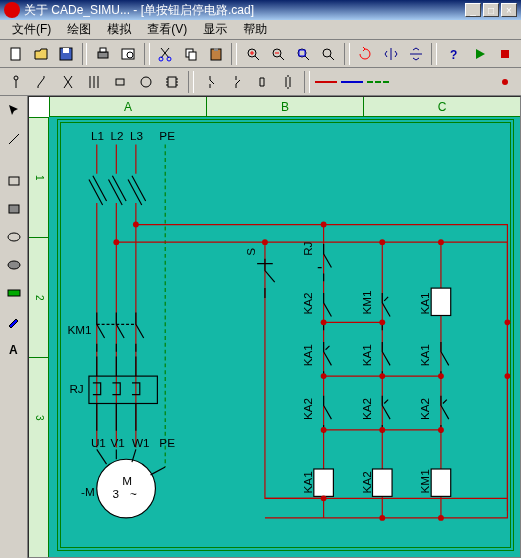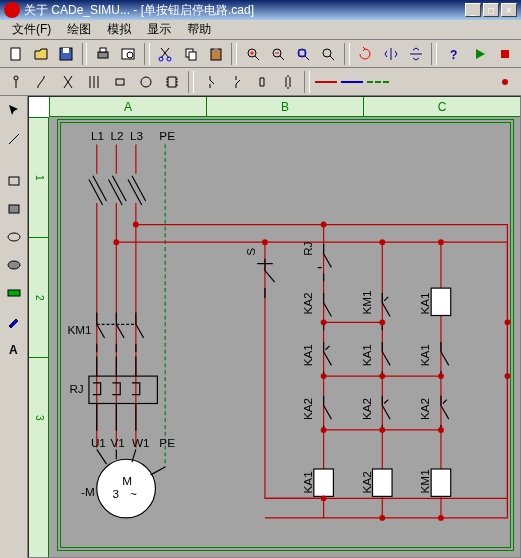--- a/index.html
+++ b/index.html
@@ -14,40 +14,41 @@
 .tbtn{width:24px;height:24px;display:flex;align-items:center;justify-content:center;border:1px solid transparent;cursor:default}
 .sep{width:6px;height:22px;border-left:1px solid #808080;border-right:1px solid #fff;margin:0 2px}
 .toolbar svg{width:16px;height:16px}
 .side{position:absolute;left:0;top:96px;width:28px;bottom:0;background:#d4d0c8;border-right:1px solid #808080;display:flex;flex-direction:column;align-items:center;padding:4px 0;gap:6px}
 .sbtn{width:22px;height:22px;display:flex;align-items:center;justify-content:center;cursor:default}
 .canvas{position:absolute;left:28px;top:96px;right:0;bottom:0;background:#fff;border:1px inset #808080;overflow:hidden}
 .ruler-h{position:absolute;top:0;left:20px;right:0;height:20px;background:#d8f0d0;border-bottom:1px solid #008000;display:flex;font-size:10px;color:#008000}
 .ruler-h div{flex:1;border-left:1px solid #008000;text-align:center;line-height:20px}
 .ruler-v{position:absolute;top:20px;left:0;bottom:0;width:20px;background:#d8f0d0;border-right:1px solid #008000}
 .ruler-v div{height:120px;border-top:1px solid #008000;writing-mode:vertical-rl;text-align:center;color:#008000;font-size:10px;line-height:20px}
-.drawing{position:absolute;left:20px;top:20px;right:0;bottom:0;background:#a3a3a3}
+.drawing{position:absolute;left:20px;top:20px;right:0;bottom:0;background:#14b8a6}
 .dots{position:absolute;inset:0;background-image:radial-gradient(#bbb 0.5px,transparent 0.5px);background-size:12px 12px}
 .paper{position:absolute;left:8px;top:2px;right:6px;bottom:6px;border:4px double #008000}
 .linestyle{display:inline-block;width:40px;height:2px;vertical-align:middle}
 </style>
 </head>
 <body>
 
 <div class="titlebar">
   <span class="icon"></span>
   <span class="title">关于 CADe_SIMU... - [单按钮启停电路.cad]</span>
   <span class="winbtn">_</span>
   <span class="winbtn">□</span>
   <span class="winbtn">×</span>
 </div>
 
 <div class="menubar">
   <span class="mi">文件(F)</span>
   <span class="mi">绘图</span>
   <span class="mi">模拟</span>
+  <span class="mi">查看(V)</span>
   <span class="mi">显示</span>
   <span class="mi">帮助</span>
 </div>
 
 <div class="toolbar">
   <span class="tbtn">
       <svg viewBox="0 0 16 16">
         <rect x="3" y="2" width="9" height="12" fill="#fff" stroke="#000"></rect>
       </svg>
     </span>

